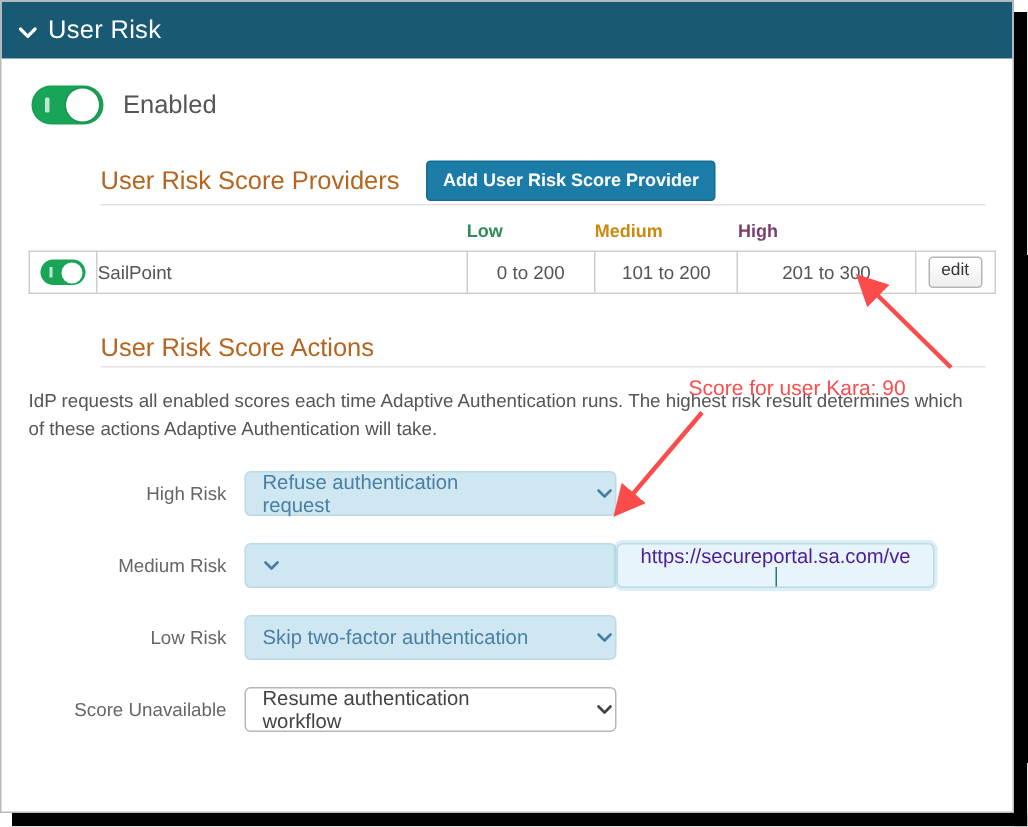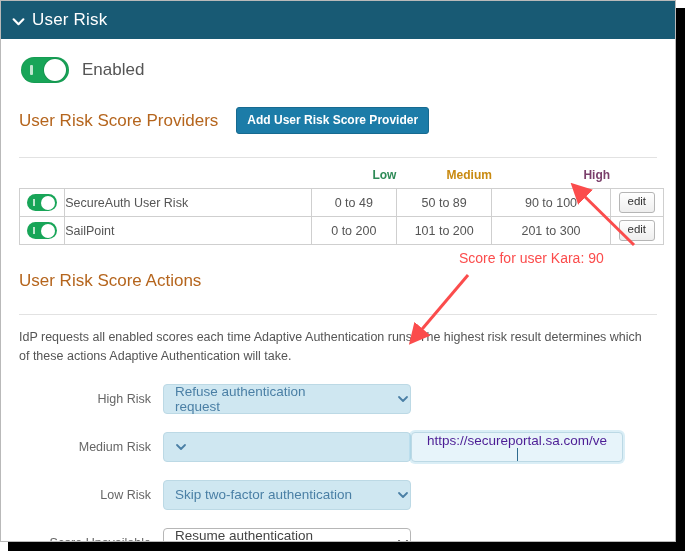--- a/index.html
+++ b/index.html
@@ -116,22 +116,23 @@
     margin-left: 13px;
     font-size: 17px;
     color: #555555;
   }
 
   
   .section-head {
     display: flex;
     align-items: center;
     margin-top: 20px;
-    padding-bottom: 23px;
+    padding-bottom: 2px;
     border-bottom: 1px solid #e2e2e2;
+    margin-left: 48px;
   }
   .section-title {
     font-size: 17px;
     color: #b5651d;
     font-weight: normal;
     margin: 0;
   }
   .btn-primary {
     margin-left: 18px;
     background: #1c7ca8;
@@ -150,21 +151,21 @@
   table.providers {
     border-collapse: collapse;
     width: 645px;
     margin-top: 6px;
     table-layout: fixed;
   }
   table.providers th {
     font-size: 12px;
     font-weight: bold;
     padding: 4px 0 6px 0;
-    text-align: right;
+    text-align: left;
     border: none;
     background: transparent;
   }
   table.providers td {
     border: 1px solid #cfcfcf;
     height: 27px;
     font-size: 12.5px;
     color: #555555;
     padding: 0;
   }
@@ -372,35 +373,20 @@
           </tr>
         </thead>
         <tbody>
           <tr>
             <td class="c-toggle">
               <span class="switch-sm">
                 <span class="bar"></span>
                 <span class="knob"></span>
               </span>
             </td>
-            <td class="c-name">SecureAuth User Risk</td>
-            <td class="c-range v-low">0 to 49</td>
-            <td class="c-range v-med">50 to 89</td>
-            <td class="c-range v-high">90 to 100</td>
-            <td class="c-edit">
-              <button class="btn-edit">edit</button>
-            </td>
-          </tr>
-          <tr>
-            <td class="c-toggle">
-              <span class="switch-sm">
-                <span class="bar"></span>
-                <span class="knob"></span>
-              </span>
-            </td>
             <td class="c-name">SailPoint</td>
             <td class="c-range v-low">0 to 200</td>
             <td class="c-range v-med">101 to 200</td>
             <td class="c-range v-high">201 to 300</td>
             <td class="c-edit">
               <button class="btn-edit">edit</button>
             </td>
           </tr>
         </tbody>
       </table>

